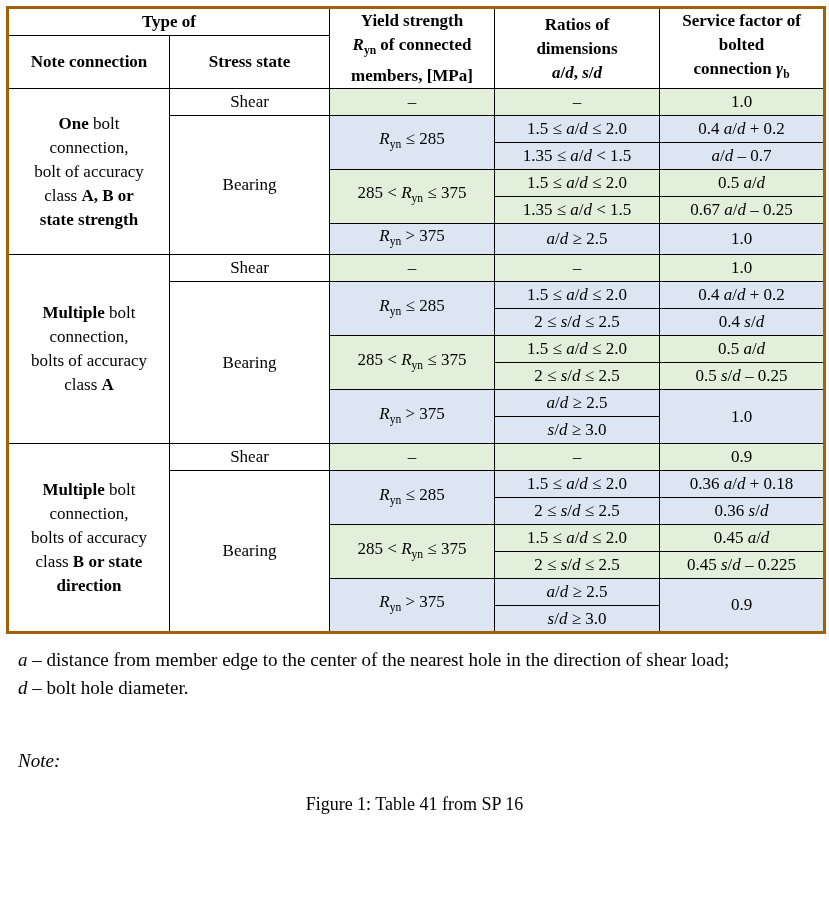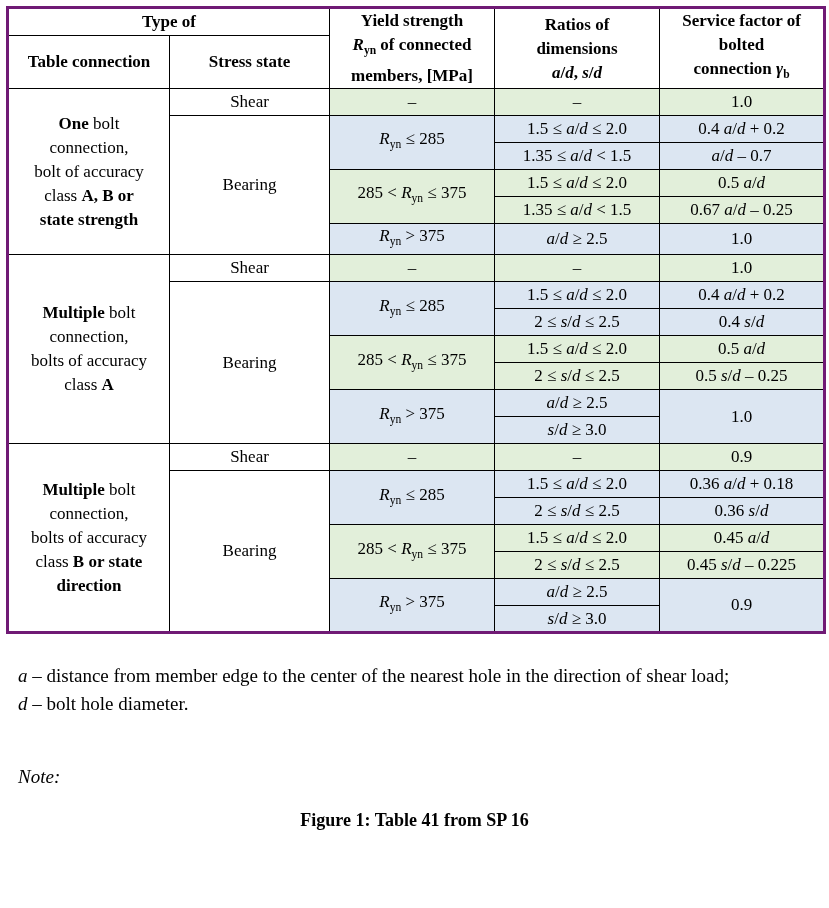--- a/index.html
+++ b/index.html
@@ -9,21 +9,21 @@
     font-family: "Liberation Serif", "DejaVu Serif", serif;
     color: #000;
     overflow: hidden;
   }
   .page { padding: 6px 6px 0 6px; }
 
   table.bolt {
     border-collapse: collapse;
     table-layout: fixed;
     width: 817px;
-    border: 3px solid #701a75;
+    border: 3px solid #a16207;
   }
   table.bolt td {
     border: 1px solid #000;
     text-align: center;
     vertical-align: middle;
     font-size: 17px;
     padding: 0 4px;
     line-height: 24px;
   }
   tr.h1 { height: 28px; }
@@ -36,29 +36,28 @@
     line-height: 27px;
   }
   td.bl3 { border-left: 3px solid #000; }
   td.bl2 { border-left: 2px solid #000; }
   td.gt  { border-top: 3px solid #000; }
   td.green { background: #e2efda; }
   td.blue  { background: #dce6f2; }
   sub { font-size: 0.68em; }
 
   .notes { padding-left: 12px; font-size: 19px; line-height: 27.5px; }
-  .footnotes { margin-top: 28px; }
+  .footnotes { margin-top: 12px; }
   .noteblock { margin-top: 46px; max-width: 760px; }
   .noteblock .note-text { max-width: 745px; }
   .caption {
     margin-top: 18px;
     text-align: center;
     font-size: 18px;
     line-height: 22px;
-    font-weight: bold;
   }
 </style>
 </head>
 <body>
 
 <div class="page">
 
   <table class="bolt">
     <colgroup>
       <col style="width:162px">
@@ -69,21 +68,21 @@
     </colgroup>
     <tbody>
 
       <tr class="h1">
         <td class="hdr" colspan="2">Type of</td>
         <td class="hdr bl3" rowspan="2">Yield strength<br><i>R</i><sub>yn</sub> of connected<br>members, [MPa]</td>
         <td class="hdr bl2" rowspan="2">Ratios of<br>dimensions<br><i>a</i>/<i>d</i>, <i>s</i>/<i>d</i></td>
         <td class="hdr bl2" rowspan="2">Service factor of<br>bolted<br>connection <i>γ</i><sub>b</sub></td>
       </tr>
       <tr class="h2">
-        <td class="hdr">Table connection</td>
+        <td class="hdr">Note connection</td>
         <td class="hdr">Stress state</td>
       </tr>
 
       <tr class="r">
         <td class="left gt" rowspan="6"><b>One</b> bolt<br>connection,<br>bolt of accuracy<br>class <b>A, B or</b><br><b>state strength</b></td>
         <td class="gt">Shear</td>
         <td class="green bl3 gt">–</td>
         <td class="green bl2 gt">–</td>
         <td class="green bl2 gt">1.0</td>
       </tr>

